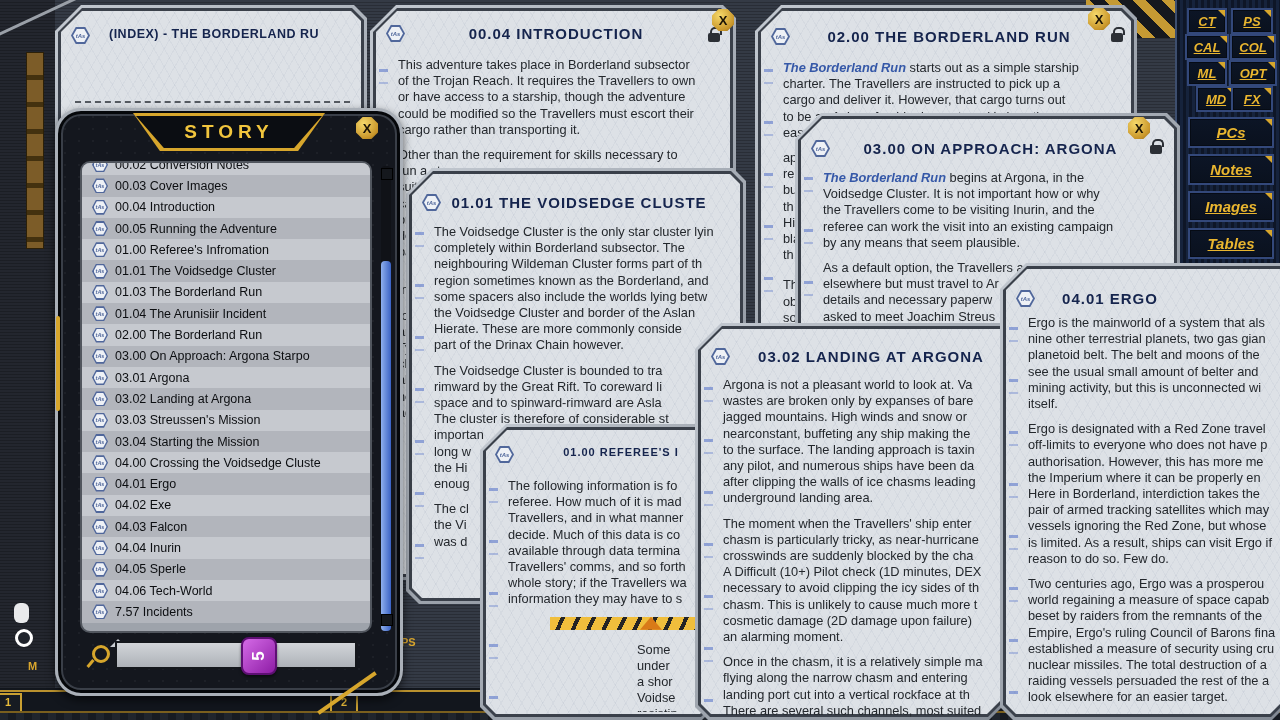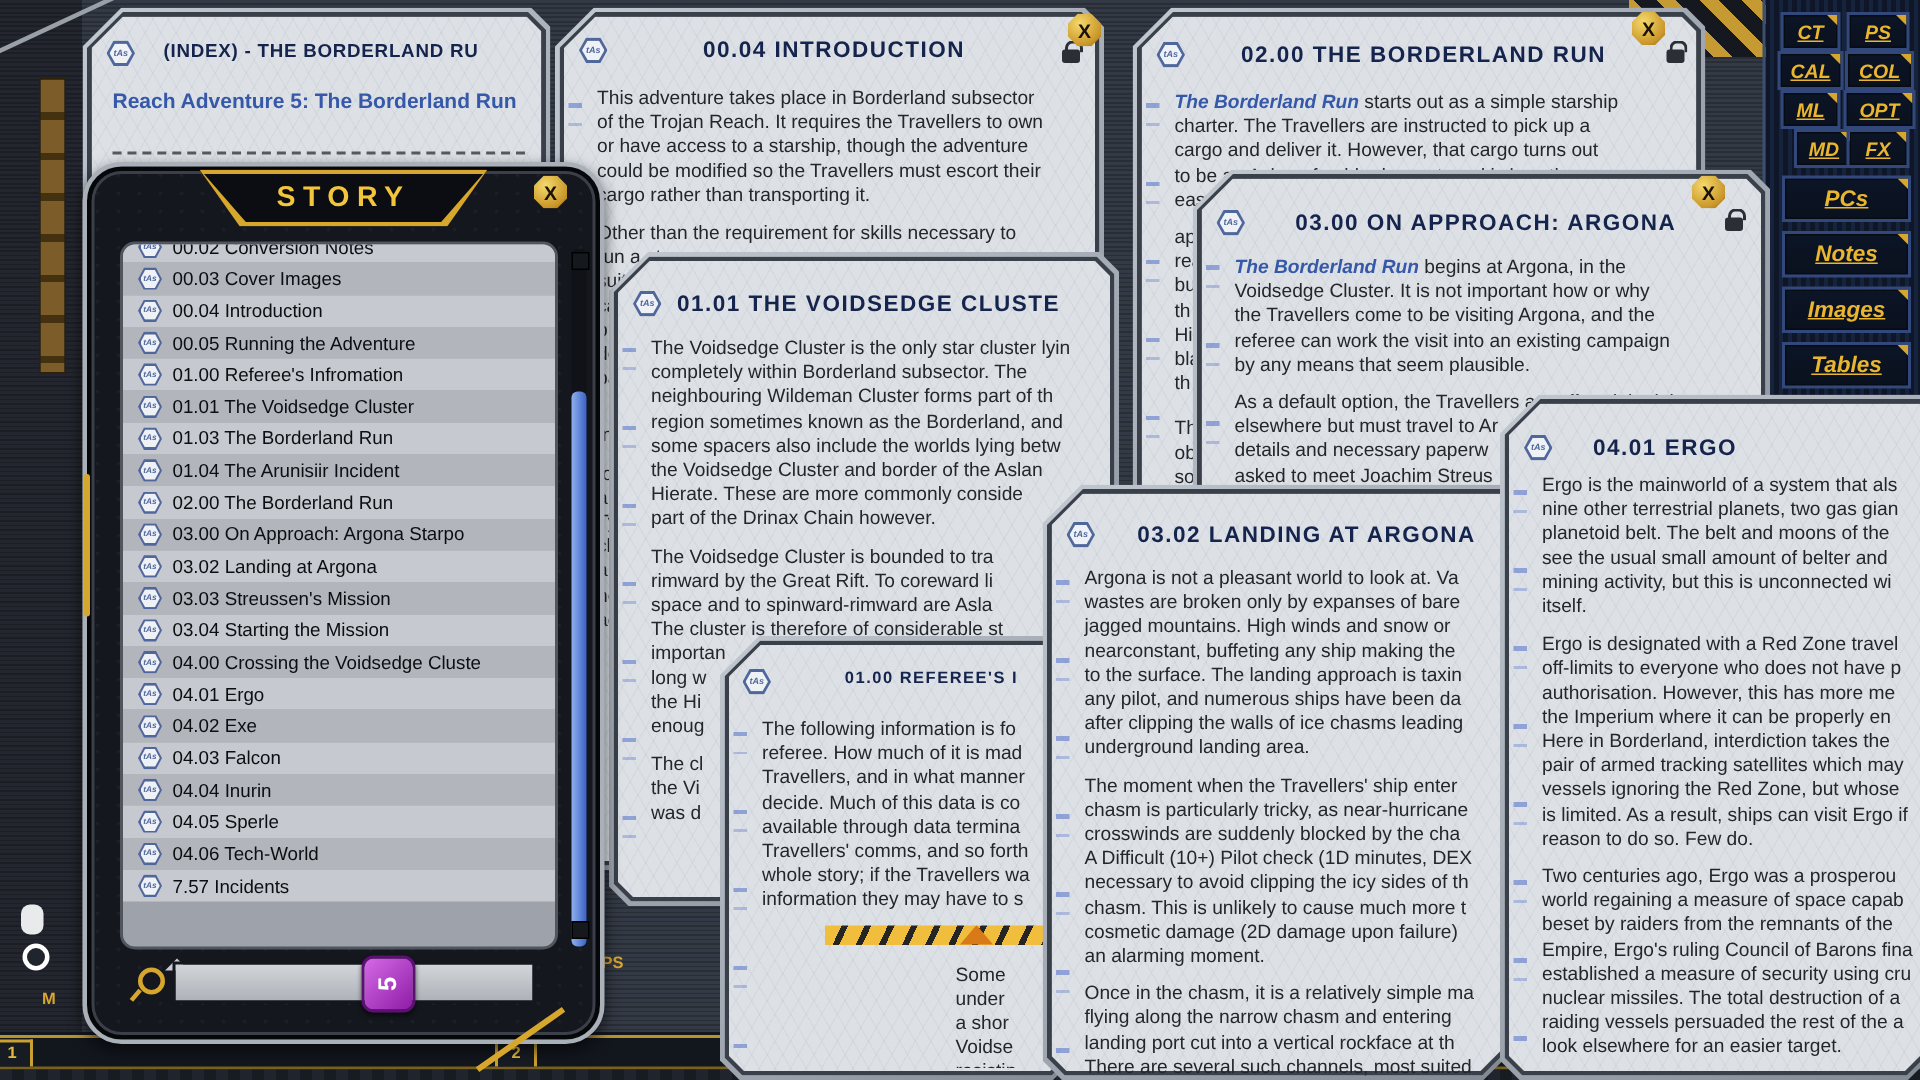--- a/index.html
+++ b/index.html
@@ -150,21 +150,20 @@
 
   <div class="win" style="left:55px;top:5px;width:312px;height:682px;z-index:2;">
     <div class="w-rim"></div>
     <div class="w-line"></div>
     <div class="w-paper"></div>
     <span class="hexw" style="left:16px;top:22px;">
         <i class="ho"></i>
         <i class="hi">tAs</i>
       </span>
     <div class="wtitle" style="top:22px;font-size:12.5px;letter-spacing:0.5px;">(INDEX) - THE BORDERLAND RU</div>
-    <div class="blue-link" style="position:absolute;left:20px;top:54px;">Reach Adventure 5: The Borderland Run</div>
     <div class="dashline" style="position:absolute;left:20px;top:96px;width:275px;"></div>
   </div>
 
   <div class="win" style="left:370px;top:5px;width:366px;height:575px;z-index:3;">
     <div class="w-rim"></div>
     <div class="w-line"></div>
     <div class="w-paper"></div>
     <div class="ruler"></div>
     <span class="hexw" style="left:16px;top:20px;">
         <i class="ho"></i>
@@ -274,21 +273,21 @@
     <span class="hexw" style="left:16px;top:27px;">
         <i class="ho"></i>
         <i class="hi">tAs</i>
       </span>
     <div class="wtitle" style="top:27px;">03.00 ON APPROACH: ARGONA</div>
     <span class="lock" style="right:18px;top:32px;"></span>
     <span class="xbtn" style="right:30px;top:4px;">X</span>
     <div class="wbody" style="top:57px;">
       <div class="p" style="margin-bottom:0;"><span class="lead">The Borderland Run</span><span> begins at Argona, in the</span></div>
       <div class="p">Voidsedge Cluster. It is not important how or why
-the Travellers come to be visiting Argona, and the
+the Travellers come to be visiting Inurin, and the
 referee can work the visit into an existing campaign
 by any means that seem plausible.</div>
       <div class="p">As a default option, the Travellers are offered the job
 elsewhere but must travel to Ar
 details and necessary paperw
 asked to meet Joachim Streus</div>
     </div>
   </div>
 
   <div class="win" style="left:480px;top:424px;width:250px;height:296px;z-index:7;">
@@ -471,20 +470,27 @@
               <i class="ho"></i>
               <i class="hi">tAs</i>
             </span>
           <span>03.00 On Approach: Argona Starpo</span>
         </div>
           <div class="row">
           <span class="hexr">
               <i class="ho"></i>
               <i class="hi">tAs</i>
             </span>
+          <span>03.01 Argona</span>
+        </div>
+          <div class="row">
+          <span class="hexr">
+              <i class="ho"></i>
+              <i class="hi">tAs</i>
+            </span>
           <span>03.02 Landing at Argona</span>
         </div>
           <div class="row">
           <span class="hexr">
               <i class="ho"></i>
               <i class="hi">tAs</i>
             </span>
           <span>03.03 Streussen's Mission</span>
         </div>
           <div class="row">

